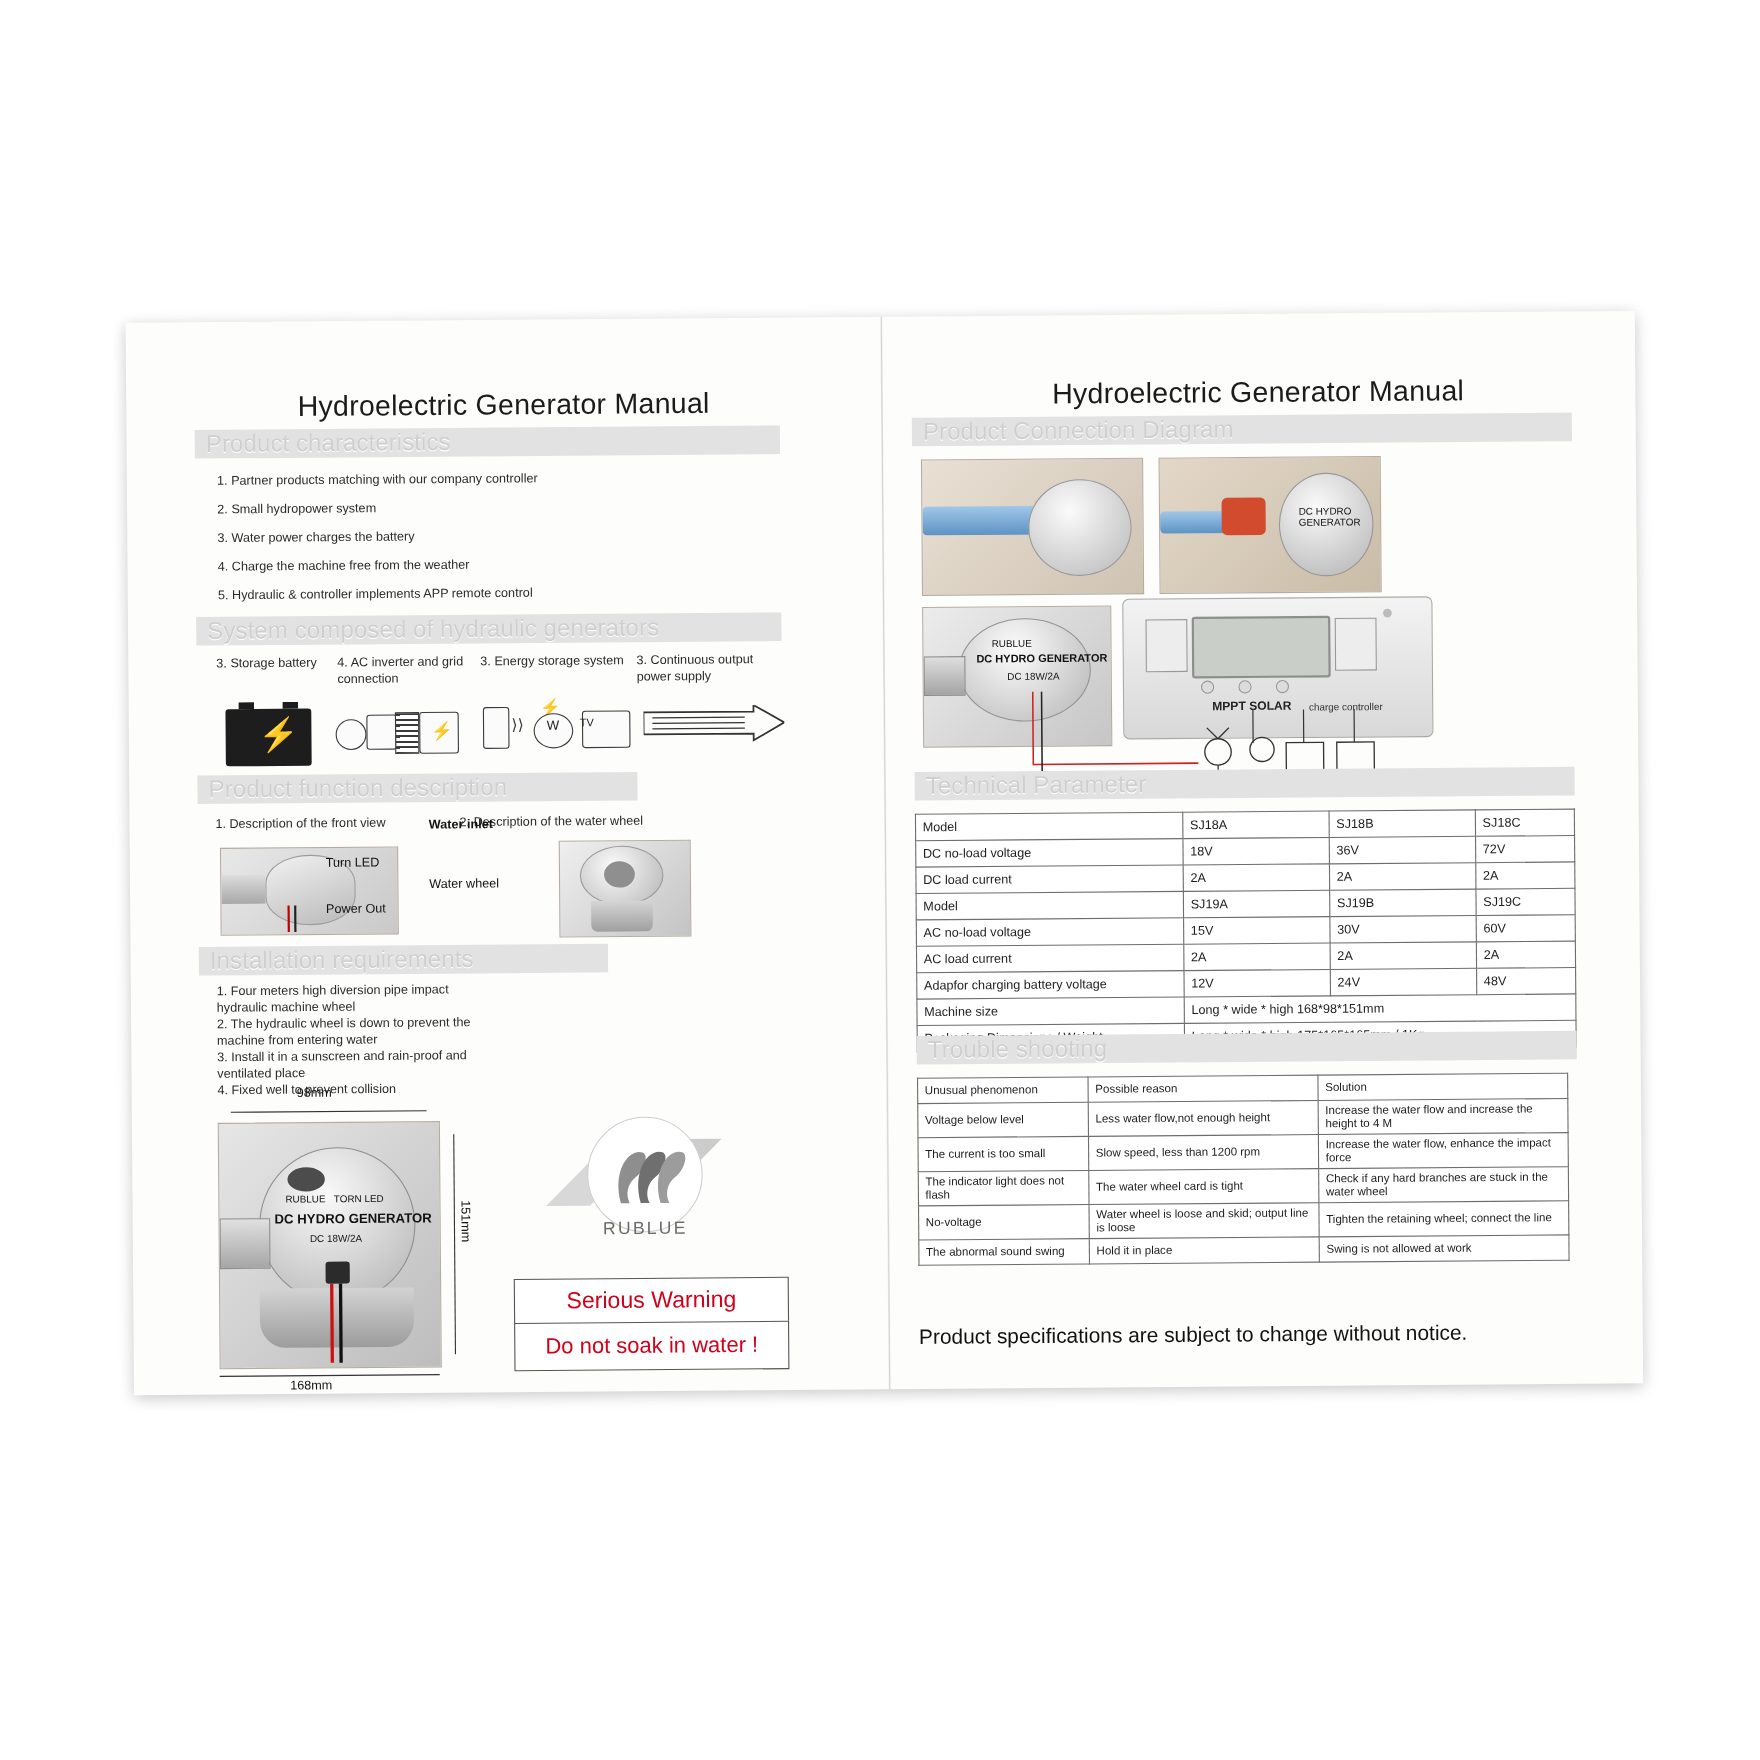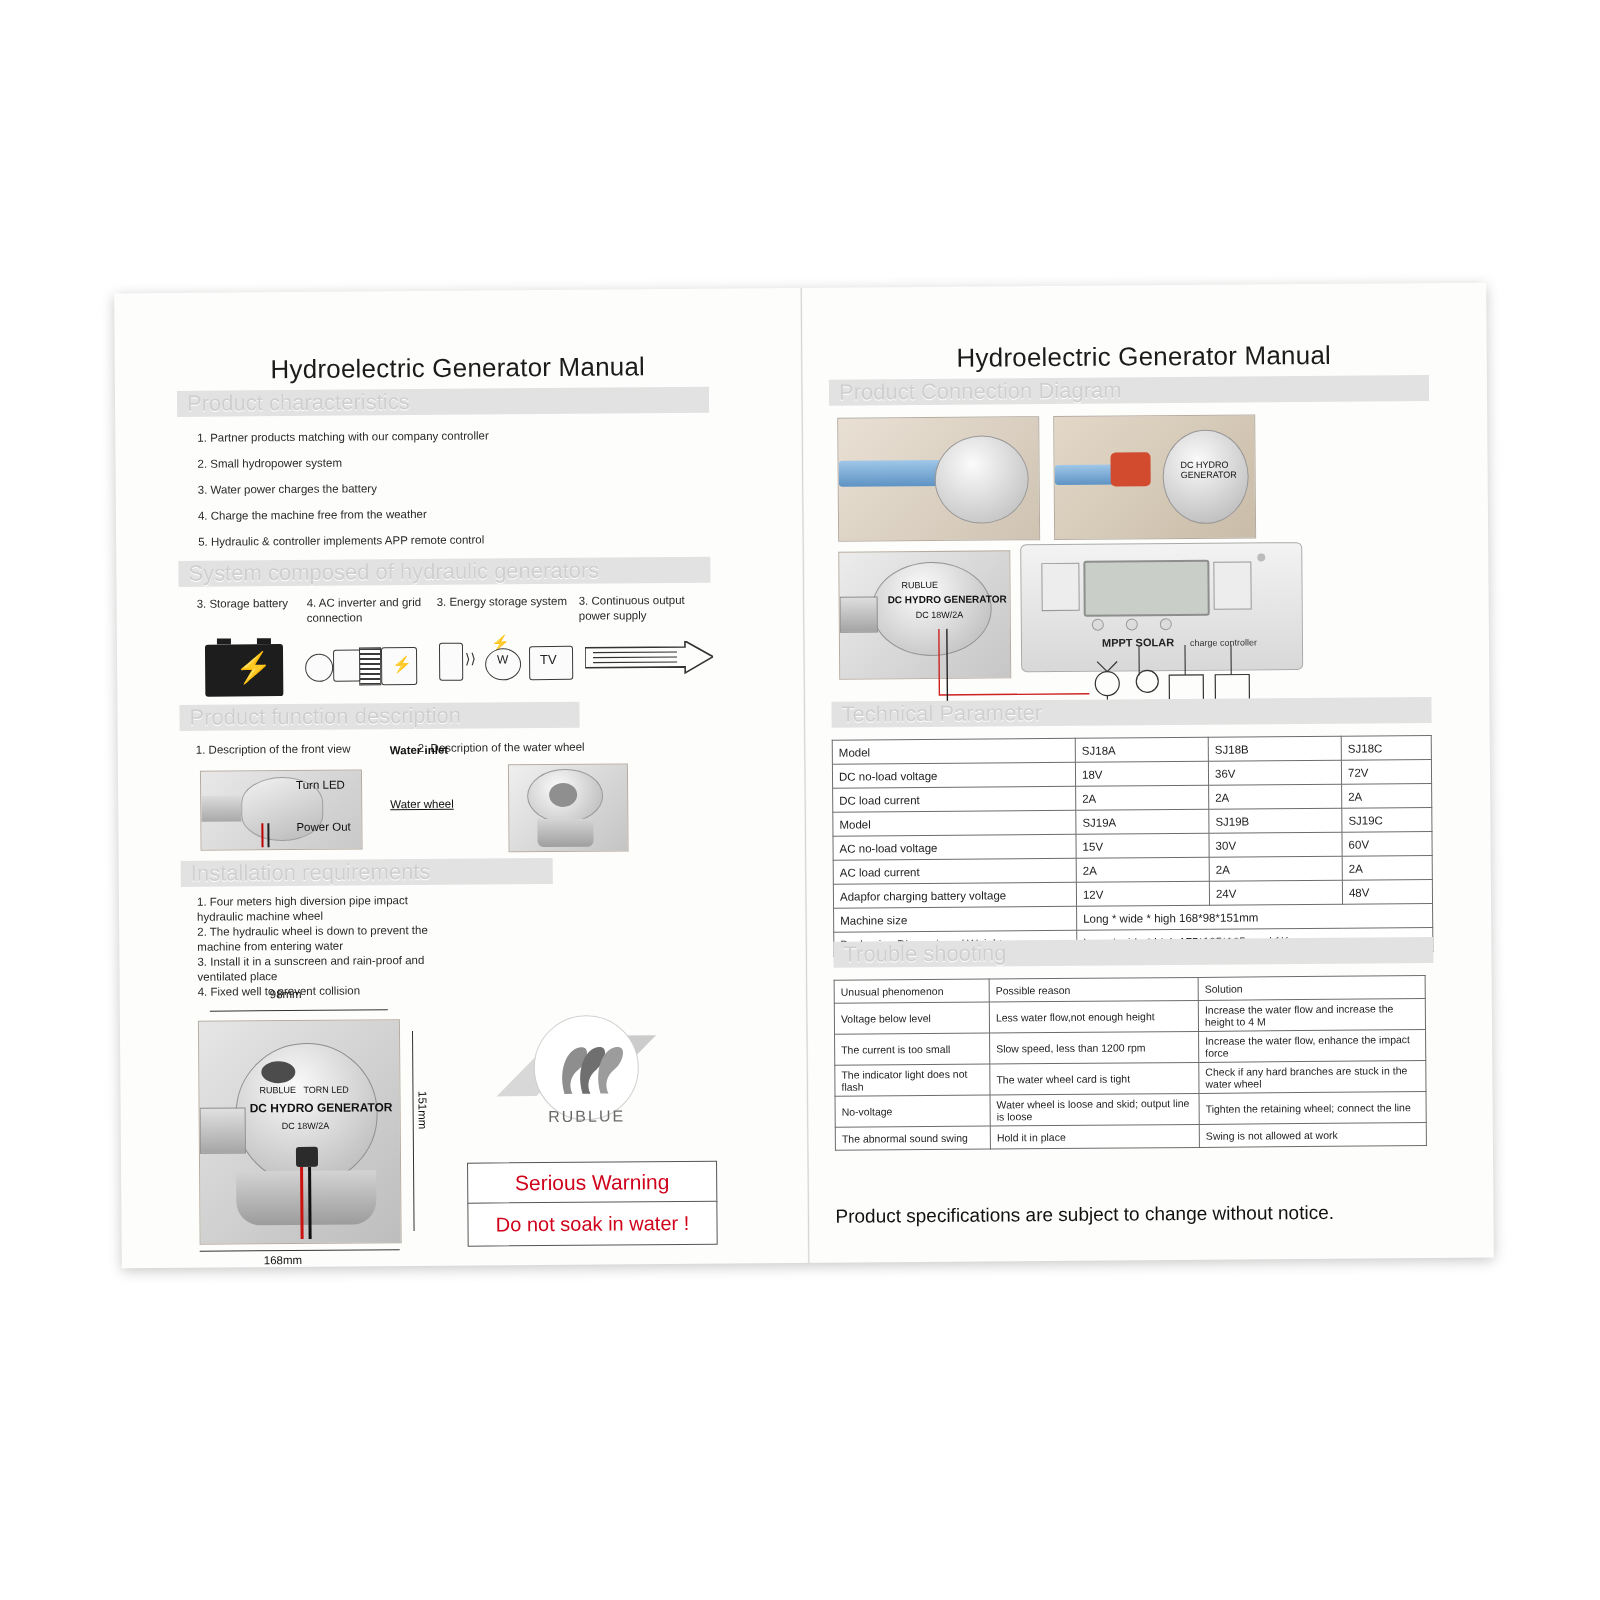--- a/index.html
+++ b/index.html
@@ -89,21 +89,21 @@
       <div style="position:absolute;left:87px;top:12px;font-size:16px;color:#222;">⚡</div>
     </div>
 
     <div style="position:absolute;left:322px;top:348px;width:140px;height:60px;">
       <div class="boxicon" style="left:0;top:4px;width:22px;height:36px;border-radius:3px;"></div>
       <div style="position:absolute;left:26px;top:12px;font-size:14px;color:#333;">⟩⟩</div>
       <div style="position:absolute;left:52px;top:-4px;font-size:15px;color:#222;">⚡</div>
       <div class="boxicon" style="left:46px;top:10px;width:34px;height:30px;border-radius:50%;"></div>
       <div style="position:absolute;left:58px;top:14px;font-size:12px;color:#222;">W</div>
       <div class="boxicon" style="left:90px;top:8px;width:42px;height:32px;"></div>
-      <div style="position:absolute;left:101px;top:14px;font-size:13px;color:#222;">TV</div>
+      <div style="position:absolute;left:88px;top:14px;font-size:10px;color:#222;">TV</div>
     </div>
 
     <div style="position:absolute;left:468px;top:352px;width:128px;height:46px;">
       <svg width="128" height="46" viewBox="0 0 128 46">
         <polygon points="0,6 100,6 100,0 128,16 100,32 100,26 0,26" fill="none" stroke="#333" stroke-width="1.6"></polygon>
         <line x1="8" y1="16" x2="92" y2="16" stroke="#333" stroke-width="1.2"></line>
         <line x1="8" y1="11" x2="92" y2="11" stroke="#333" stroke-width="1.2"></line>
         <line x1="8" y1="21" x2="92" y2="21" stroke="#333" stroke-width="1.2"></line>
       </svg>
     </div>
@@ -116,21 +116,21 @@
     <div class="photo" style="left:82px;top:478px;width:160px;height:78px;background:linear-gradient(135deg,#e8e8e8,#c9c9c9);">
       <div style="position:absolute;left:40px;top:6px;width:80px;height:62px;border-radius:50%/40%;background:linear-gradient(160deg,#f2f2f2,#b9b9b9);border:1px solid #9d9d9d;"></div>
       <div style="position:absolute;left:0;top:24px;width:40px;height:26px;background:linear-gradient(#dcdcdc,#a8a8a8);"></div>
       <div style="position:absolute;left:60px;top:52px;width:2px;height:24px;background:#b00;"></div>
       <div style="position:absolute;left:66px;top:52px;width:2px;height:24px;background:#222;"></div>
     </div>
     <div class="txt" style="left:178px;top:486px;color:#111;">Turn LED</div>
     <div class="txt" style="left:178px;top:528px;color:#111;">Power Out</div>
 
     <div class="txt" style="left:272px;top:452px;color:#111;font-weight:bold;">Water inlet</div>
-    <div class="txt" style="left:272px;top:506px;color:#111;text-decoration:underline;">Water wheel</div>
+    <div class="txt" style="left:272px;top:506px;color:#111;">Water wheel</div>
 
     <div class="photo" style="left:390px;top:474px;width:118px;height:86px;background:linear-gradient(135deg,#efefef,#c4c4c4);">
       <div style="position:absolute;left:18px;top:4px;width:74px;height:52px;border-radius:50%;background:radial-gradient(circle at 40% 35%,#fbfbfb,#b6b6b6);border:1px solid #9a9a9a;"></div>
       <div style="position:absolute;left:40px;top:18px;width:28px;height:24px;border-radius:50%;background:#8f8f8f;"></div>
       <div style="position:absolute;left:28px;top:54px;width:56px;height:28px;background:linear-gradient(#d5d5d5,#9f9f9f);border-radius:0 0 6px 6px;"></div>
     </div>
 
     <div class="sec" style="left:62px;top:568px;width:372px;">Installation requirements</div>
 
     <div class="txt" style="left:78px;top:602px;width:248px;">1. Four meters high diversion pipe impact hydraulic machine wheel</div>

